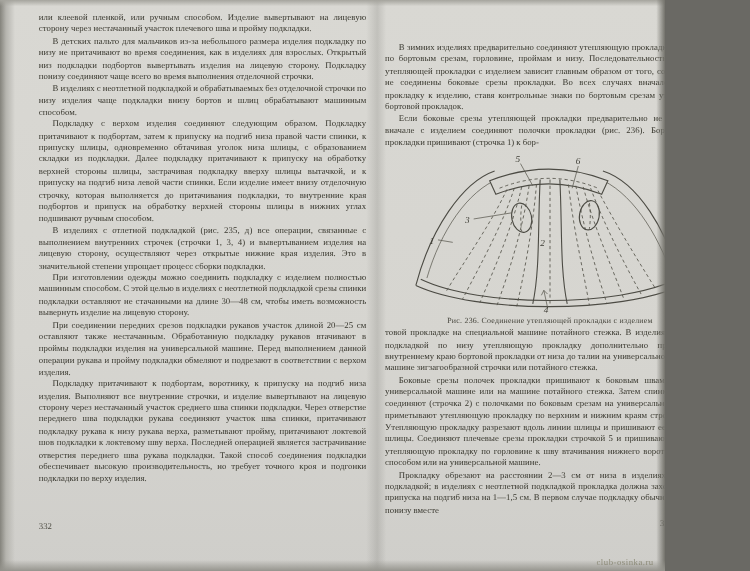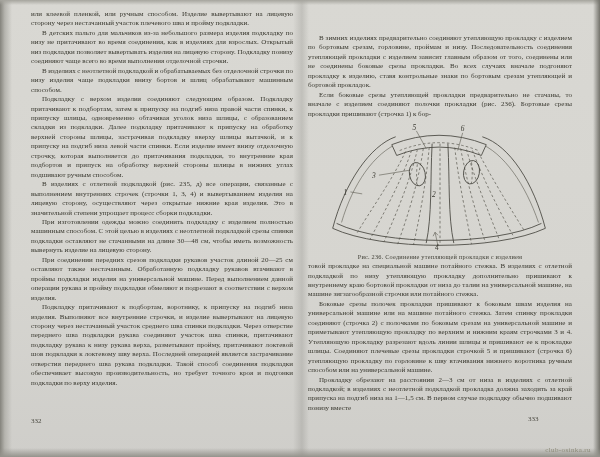--- a/index.html
+++ b/index.html
@@ -1,17 +1,17 @@
 <!DOCTYPE html>
 <html><head>
 <meta charset="utf-8">
 <style>
   html,body { margin:0; padding:0; background:#6a6964; }
   .scan {
-    position:relative; width:600px; height:457px; overflow:hidden;
+    position:relative; width:532px; height:457px; overflow:hidden;
     background:linear-gradient(180deg,#d9d8d3 0%, #d6d5d0 60%, #cfceca 100%);
     font-family:"Liberation Serif", serif;
   }
   
   .edge-left  { position:absolute; left:0; top:0; bottom:0; width:12px;
     background:linear-gradient(90deg,#84837c 0%, #b5b4ae 40%, rgba(0,0,0,0) 100%); }
   .edge-top   { position:absolute; left:0; right:0; top:0; height:5px;
     background:linear-gradient(180deg,#a5a49d 0%, rgba(0,0,0,0) 100%); }
   .edge-right { position:absolute; right:0; top:0; bottom:0; width:7px;
     background:linear-gradient(270deg,#73726b 0%, rgba(0,0,0,0) 100%); }
@@ -47,21 +47,21 @@
   .fig-label   { font-family:"Liberation Serif", serif; font-style:italic; font-size:7.5px; fill:#3c3b33; }
 </style>
 </head>
 <body>
 
 <div class="scan">
 
   <div class="col col-left">
     <div>
         <p class="para noind">или клеевой пленкой, или ручным способом. Изделие вывертывают на лицевую сторону через нестачанный участок плечевого шва и пройму подкладки.</p>
-        <p class="para">В детских пальто для мальчиков из-за небольшого размера изделия подкладку по низу не притачивают во время соединения, как в изделиях для взрослых. Открытый низ подкладки позволяет вывертывать изделия на лицевую сторону. Подкладку понизу соединяют чаще всего во время выполнения отделочной строчки.</p>
+        <p class="para">В детских пальто для мальчиков из-за небольшого размера изделия подкладку по низу не притачивают во время соединения, как в изделиях для взрослых. Открытый низ подкладки подбортов вывертывать изделия на лицевую сторону. Подкладку понизу соединяют чаще всего во время выполнения отделочной строчки.</p>
         <p class="para">В изделиях с неотлетной подкладкой и обрабатываемых без отделочной строчки по низу изделия чаще подкладки внизу бортов и шлиц обрабатывают машинным способом.</p>
         <p class="para">Подкладку с верхом изделия соединяют следующим образом. Подкладку притачивают к подбортам, затем к припуску на подгиб низа правой части спинки, к припуску шлицы, одновременно обтачивая уголок низа шлицы, с образованием складки из подкладки. Далее подкладку притачивают к припуску на обработку верхней стороны шлицы, застрачивая подкладку вверху шлицы вытачкой, и к припуску на подгиб низа левой части спинки. Если изделие имеет внизу отделочную строчку, которая выполняется до притачивания подкладки, то внутренние края подбортов и припуск на обработку верхней стороны шлицы в нижних углах подшивают ручным способом.</p>
         <p class="para">В изделиях с отлетной подкладкой (рис. 235, д) все операции, связанные с выполнением внутренних строчек (строчки 1, 3, 4) и вывертыванием изделия на лицевую сторону, осуществляют через открытые нижние края изделия. Это в значительной степени упрощает процесс сборки подкладки.</p>
         <p class="para">При изготовлении одежды можно соединить подкладку с изделием полностью машинным способом. С этой целью в изделиях с неотлетной подкладкой срезы спинки подкладки оставляют не стачанными на длине 30—48 см, чтобы иметь возможность вывернуть изделие на лицевую сторону.</p>
         <p class="para">При соединении передних срезов подкладки рукавов участок длиной 20—25 см оставляют также нестачанным. Обработанную подкладку рукавов втачивают в проймы подкладки изделия на универсальной машине. Перед выполнением данной операции рукава и пройму подкладки обмеляют и подрезают в соответствии с верхом изделия.</p>
         <p class="para">Подкладку притачивают к подбортам, воротнику, к припуску на подгиб низа изделия. Выполняют все внутренние строчки, и изделие вывертывают на лицевую сторону через нестачанный участок среднего шва спинки подкладки. Через отверстие переднего шва подкладки рукава соединяют участок шва спинки, притачивают подкладку рукава к низу рукава верха, разметывают пройму, притачивают локтевой шов подкладки к локтевому шву верха. Последней операцией является застрачивание отверстия переднего шва рукава подкладки. Такой способ соединения подкладки обеспечивает высокую производительность, но требует точного кроя и подгонки подкладки по верху изделия.</p>
       </div>
   </div>
   <div class="pagenum pagenum-left">332</div>
 

